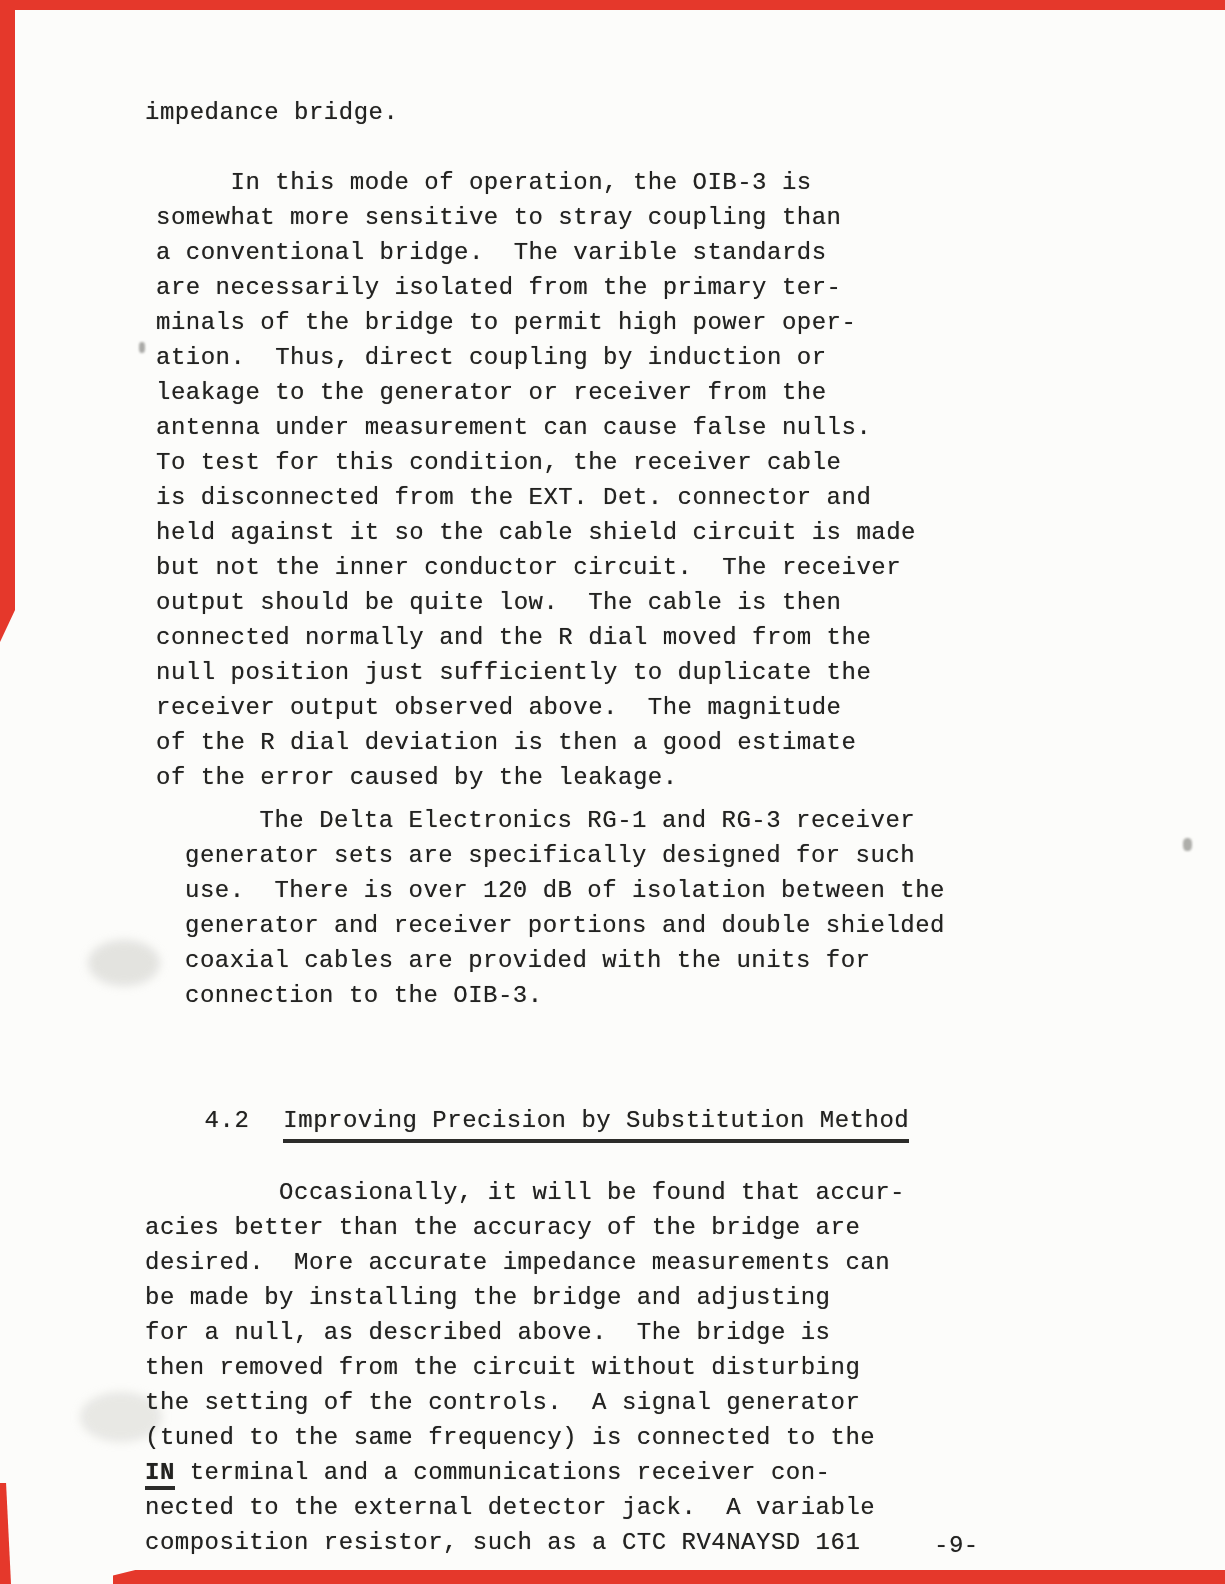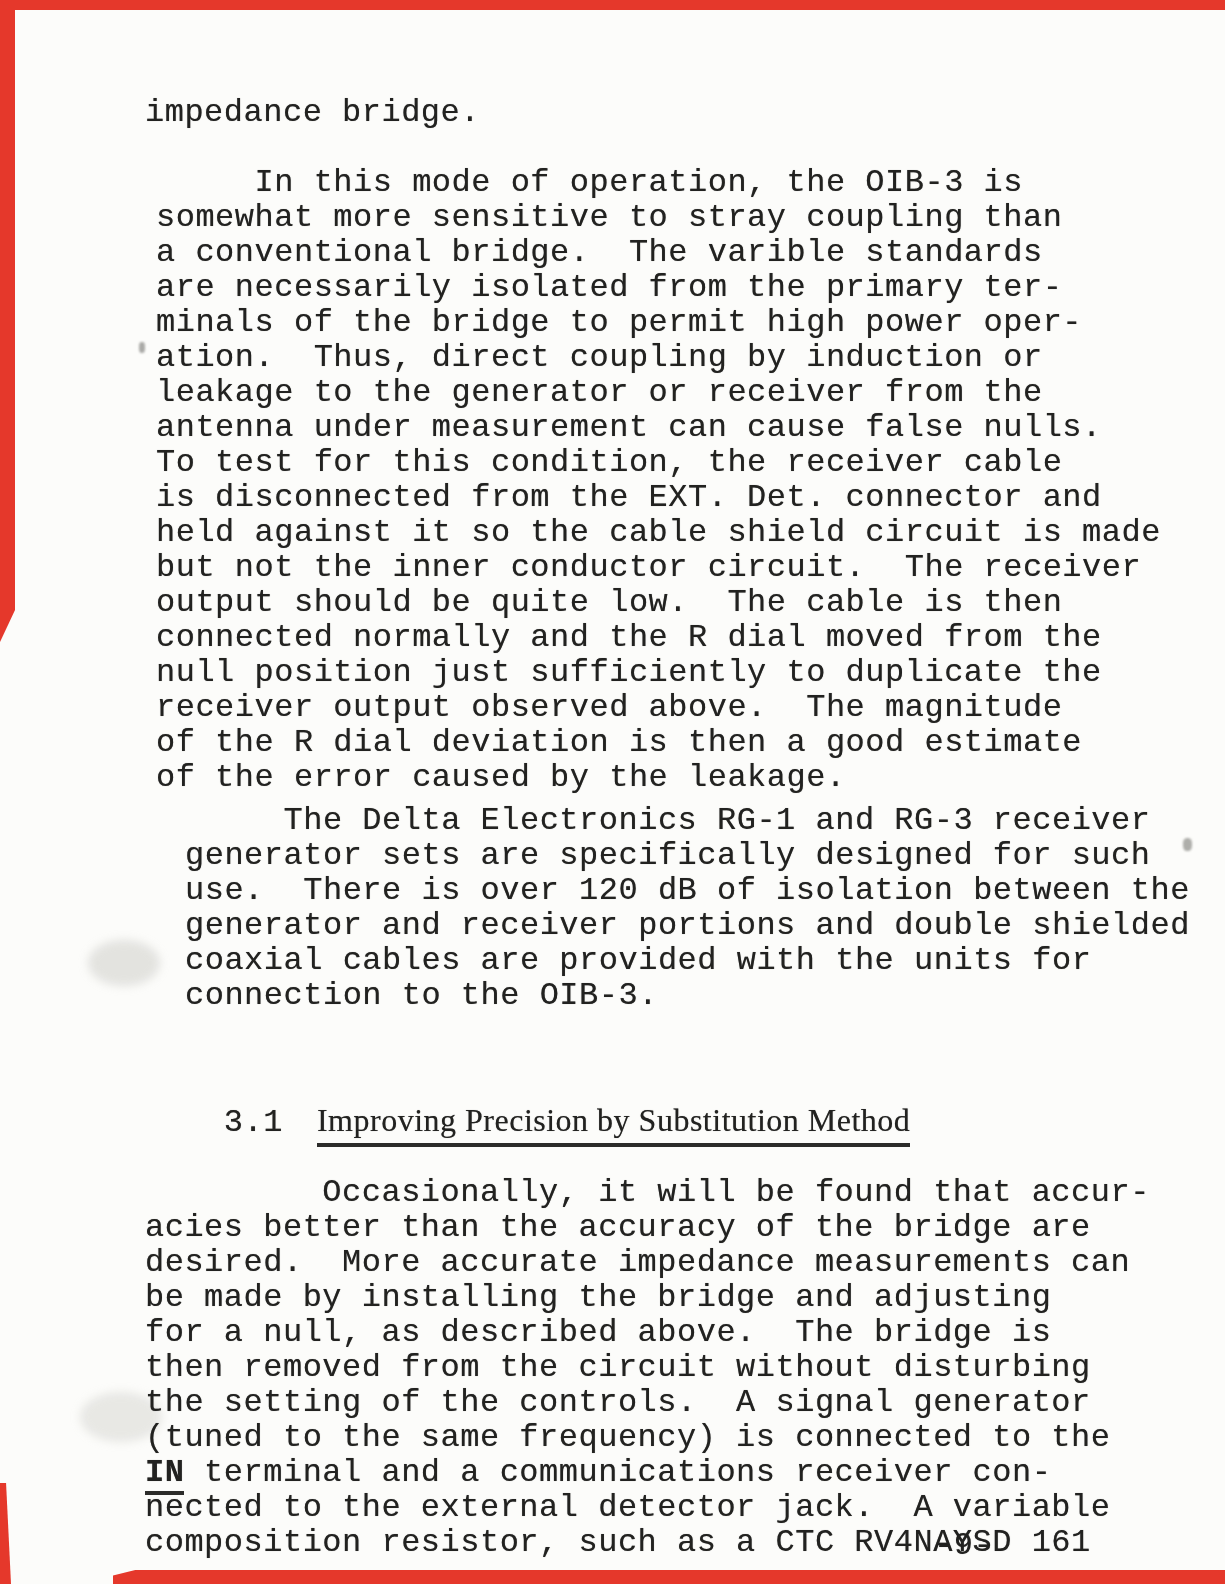--- a/index.html
+++ b/index.html
@@ -11,35 +11,34 @@
     position: relative;
     width: 1225px;
     height: 1584px;
     background: #fcfcfa;
     overflow: hidden;
     font-family: "Liberation Mono", "DejaVu Sans Mono", monospace;
     color: #222220;
   }
   .txt {
     position: absolute;
-    font-size: 32px;
+    font-size: 24px;
     line-height: 35px;
     letter-spacing: 0.5px;
     white-space: pre-wrap;
     text-shadow: 0 0 0.7px rgba(25,25,25,0.55);
   }
   .opening   { left: 145px; top: 95px;   width: 1060px; }
   .para-1    { left: 156px; top: 165px;  width: 1070px; }
   .para-2    { left: 145px; top: 803px;  width: 1070px; margin-left: 40px; }
   .heading   { left: 145px; top: 1068px; width: 1070px; }
   .heading .title {
     margin-left: 34px;
     border-bottom: 4px solid #2c2c2a;
     padding-bottom: 5px;
-    font-family: Liberation Serif, serif;
   }
   .para-3    { left: 145px; top: 1140px; width: 1070px; }
   .in-underline {
     border-bottom: 4px solid #2c2c2a;
     font-weight: bold;
   }
   .pagenum   { left: 934px; top: 1528px; }
 
   
   .edge {
@@ -114,21 +113,21 @@
 of the error caused by the leakage.</div>
 
   <div class="txt para-2">     The Delta Electronics RG-1 and RG-3 receiver
 generator sets are specifically designed for such
 use.  There is over 120 dB of isolation between the
 generator and receiver portions and double shielded
 coaxial cables are provided with the units for
 connection to the OIB-3.</div>
 
   <div class="txt heading">
-    <span>3.1</span><span class="title">Improving Precision by Substitution Method</span>
+    <span>4.2</span><span class="title">Improving Precision by Substitution Method</span>
   </div>
 
   <div class="txt para-3">
     <span>     Occasionally, it will be found that accur-
 acies better than the accuracy of the bridge are
 desired.  More accurate impedance measurements can
 be made by installing the bridge and adjusting
 for a null, as described above.  The bridge is
 then removed from the circuit without disturbing
 the setting of the controls.  A signal generator

